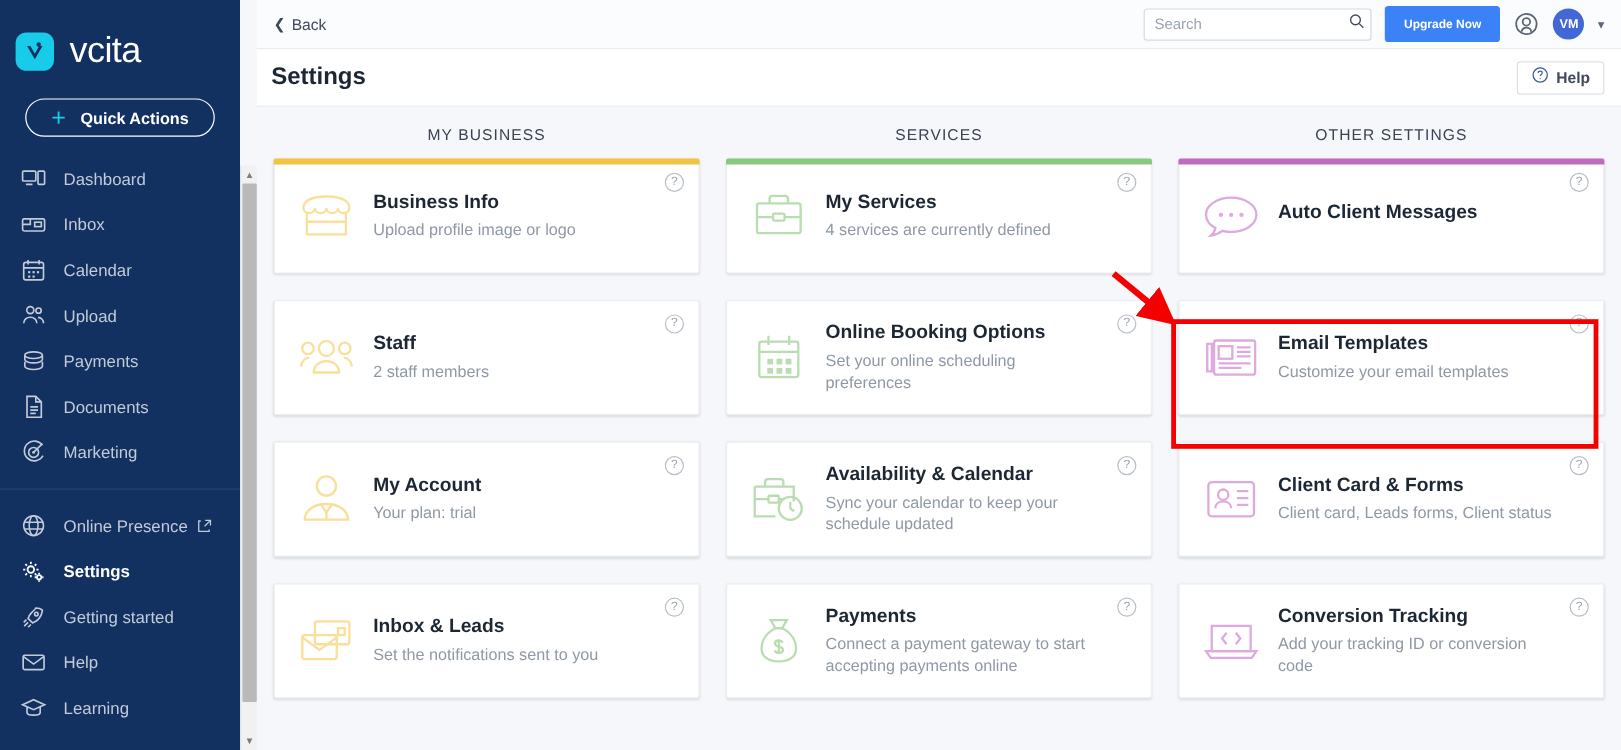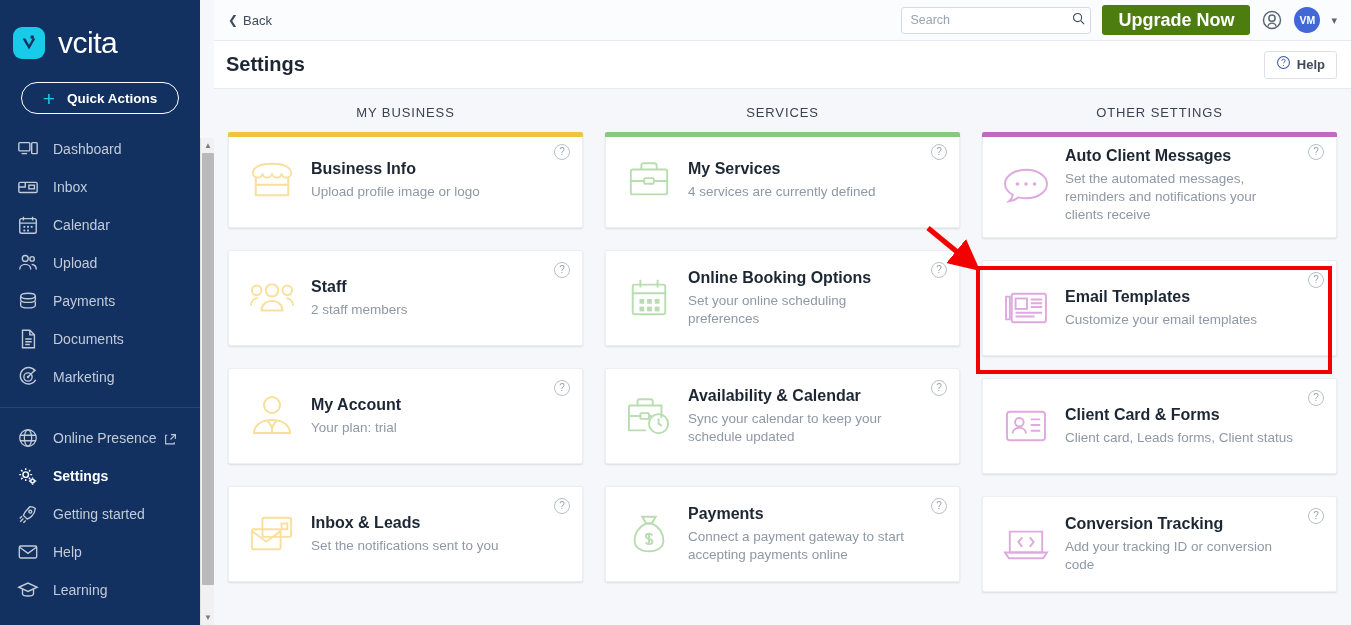--- a/index.html
+++ b/index.html
@@ -114,22 +114,22 @@
   }
   .search-box input {
     border: none; outline: none; flex: 1;
     font-size: 12.5px; color: #3f4a5a;
     font-family: "Liberation Sans", sans-serif;
     background: transparent;
   }
   .search-box input::placeholder { color: #9aa3b0; }
   .upgrade-btn {
     height: 30px; padding: 0 16px;
-    background: #4d7c0f; border-radius: 3px;
-    color: #ffffff; font-size: 18px; font-weight: bold;
+    background: #3b82f6; border-radius: 3px;
+    color: #ffffff; font-size: 10px; font-weight: bold;
     display: flex; align-items: center; justify-content: center;
     cursor: pointer; border: none;
     font-family: "Liberation Sans", sans-serif;
   }
   .notif-ico { width: 22px; height: 22px; cursor: pointer; }
   .avatar {
     width: 26px; height: 26px; border-radius: 50%;
     background: #4267d6; color: #fff;
     font-size: 10.5px; font-weight: bold;
     display: flex; align-items: center; justify-content: center;
@@ -607,21 +607,20 @@
             <span class="card-ico">
               <svg width="52" height="42" viewBox="0 0 54 44" fill="none" stroke="#dea9de" stroke-width="2">
                   <path d="M27 6C14.8 6 5 12.6 5 20.8c0 4.7 3.2 8.9 8.2 11.6-.5 2.6-2 5.1-4 6.7 3.9-.5 7.4-2.1 10-4.2 2.4.6 5 1 7.8 1 12.2 0 22-6.6 22-14.9C49 12.6 39.2 6 27 6z"></path>
                   <circle cx="18" cy="21" r="1.9" fill="#dea9de" stroke="none"></circle>
                   <circle cx="27" cy="21" r="1.9" fill="#dea9de" stroke="none"></circle>
                   <circle cx="36" cy="21" r="1.9" fill="#dea9de" stroke="none"></circle>
                 </svg>
             </span>
             <div class="card-body">
               <div class="card-title">Auto Client Messages</div>
-              <div class="card-sub">Set the automated messages, reminders and notifications your clients receive</div>
             </div>
             <span class="q-ico">?</span>
           </div>
 
           <div class="card">
             <span class="card-ico">
               <svg width="50" height="38" viewBox="0 0 52 40" fill="none" stroke="#dea9de" stroke-width="2">
                   <path d="M5 8h4v24H5z"></path>
                   <rect x="11" y="5" width="36" height="30" rx="2"></rect>
                   <rect x="15" y="10" width="12" height="11"></rect>

